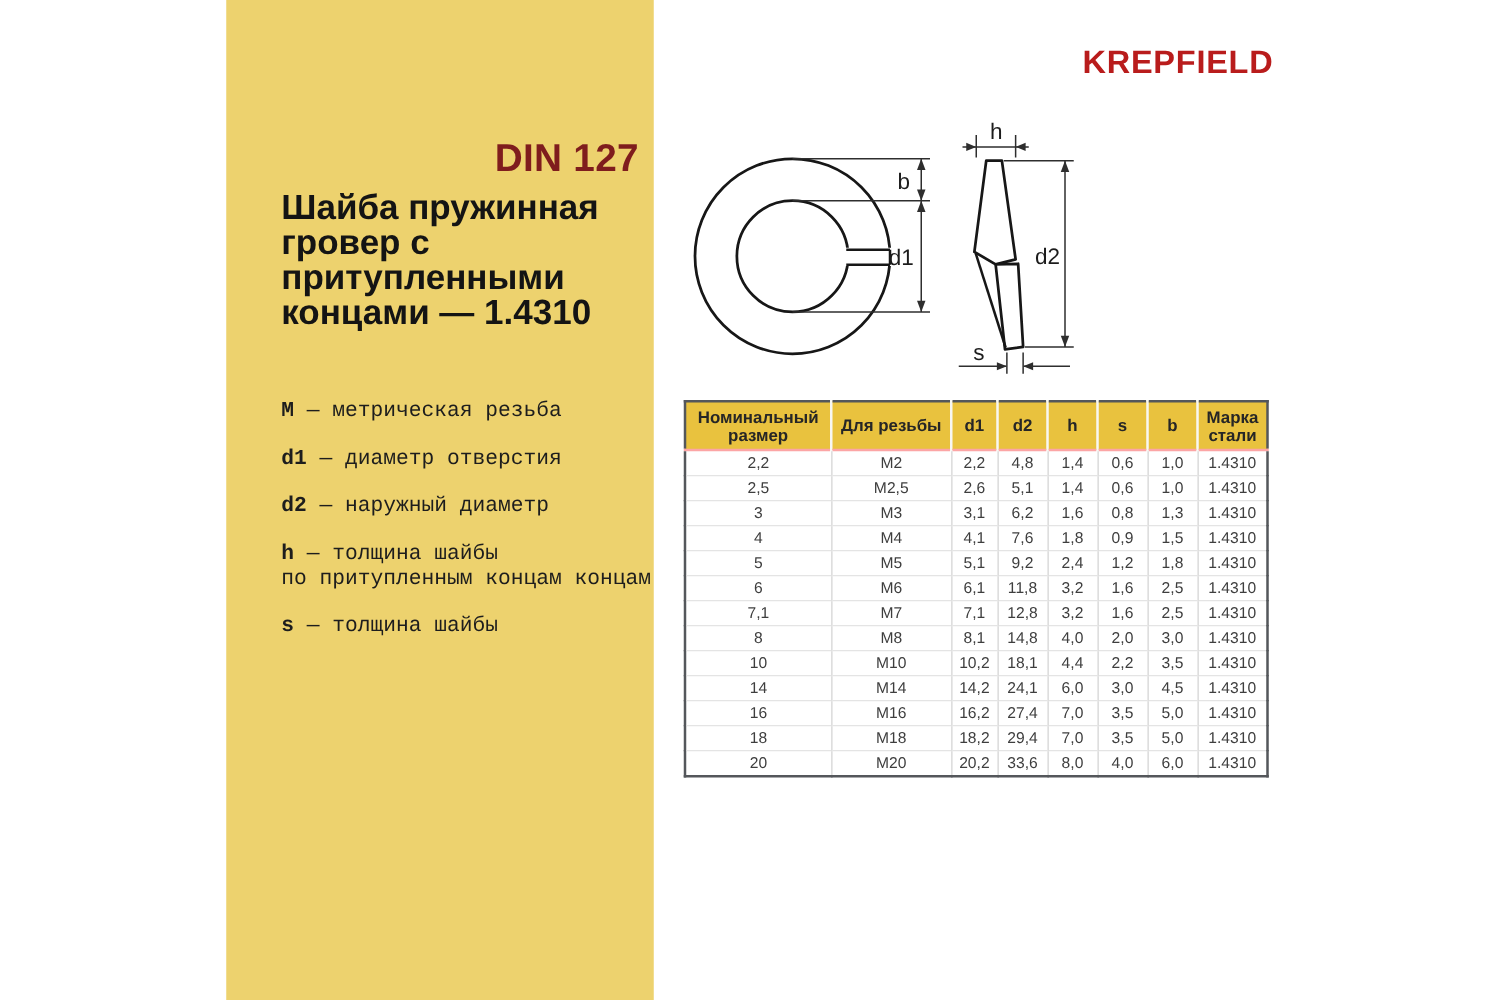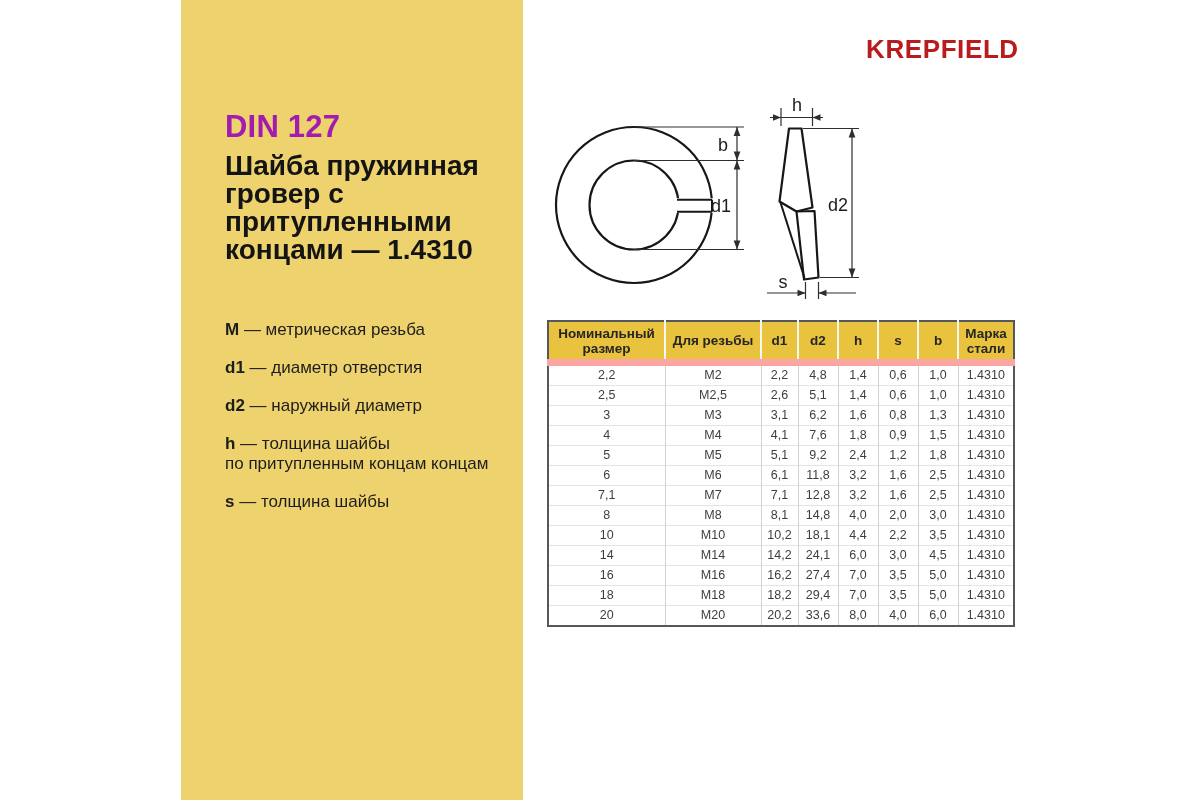--- a/index.html
+++ b/index.html
@@ -3,42 +3,42 @@
 <meta charset="utf-8">
 <style>
   html,body{margin:0;padding:0;}
   .canvas{
     position:relative;width:1200px;height:800px;background:#ffffff;overflow:hidden;
     font-family:"Liberation Sans",sans-serif;color:#161616;
   }
   
   .panel{position:absolute;left:181px;top:0;width:342px;height:800px;background:#EDD26E;}
   .title-block{position:absolute;left:44px;top:110px;width:286px;}
-  .page-title{margin:0;font-size:31px;line-height:34px;font-weight:800;letter-spacing:.2px;color:#a21caf;}
+  .page-title{margin:0;font-size:31px;line-height:34px;font-weight:800;letter-spacing:.2px;color:#7f1d1d;text-align:right;}
   .page-subtitle{margin:8px 0 0 0;font-size:28px;line-height:28px;font-weight:700;color:#141414;white-space:pre-line;}
-  .legend{position:absolute;left:44px;top:320px;width:300px;}
+  .legend{position:absolute;left:44px;top:320px;width:300px;font-family:Liberation Mono, monospace;}
   .legend-item{font-size:17px;line-height:20px;margin:0 0 18px 0;color:#1d1d1d;}
   .legend-item b{font-weight:700;}
   .legend-desc{white-space:pre-line;}
   
   .brand-logo{position:absolute;left:866px;top:34px;font-size:26px;font-weight:800;
     letter-spacing:.6px;color:#b91c1c;}
   
   .diagram{position:absolute;left:540px;top:95px;}
   .diagram .shape{fill:#ffffff;stroke:#171717;stroke-width:2.2;stroke-linejoin:round;}
   .diagram .thin{stroke:#2e2e2e;stroke-width:1.2;fill:none;}
   .diagram .arrow{fill:#2e2e2e;stroke:none;}
   .diagram text{font-family:"Liberation Sans",sans-serif;font-size:18px;fill:#1c1c1c;}
   
   .spec-table{position:absolute;left:547px;top:320px;width:466px;border-collapse:collapse;
     table-layout:fixed;border:2px solid #54575B;}
   .spec-table th{background:#E9C23E;color:#262626;font-weight:700;font-size:13.5px;line-height:15px;
     height:37px;text-align:center;vertical-align:middle;padding:0 2px;border-left:2px solid #F8F7F3;}
   .spec-table th:first-child{border-left:none;}
-  .spec-table thead tr{border-bottom:7px solid #fca5a5;border-radius:10px;}
+  .spec-table thead tr{border-bottom:2px solid #fca5a5;border-radius:10px;}
   .spec-table td{font-size:12.5px;color:#3E3E3E;height:19px;line-height:19px;text-align:center;
     vertical-align:middle;padding:0;border-top:1px solid #E4E4E4;border-left:1px solid #D3D3D3;}
   .spec-table td:first-child{border-left:none;}
   
   .footer-note{position:absolute;left:557px;top:668px;font-size:15.5px;line-height:19px;
     letter-spacing:2.3px;color:#797C7E;white-space:pre-line;}
 </style>
 </head>
 <body>
 

